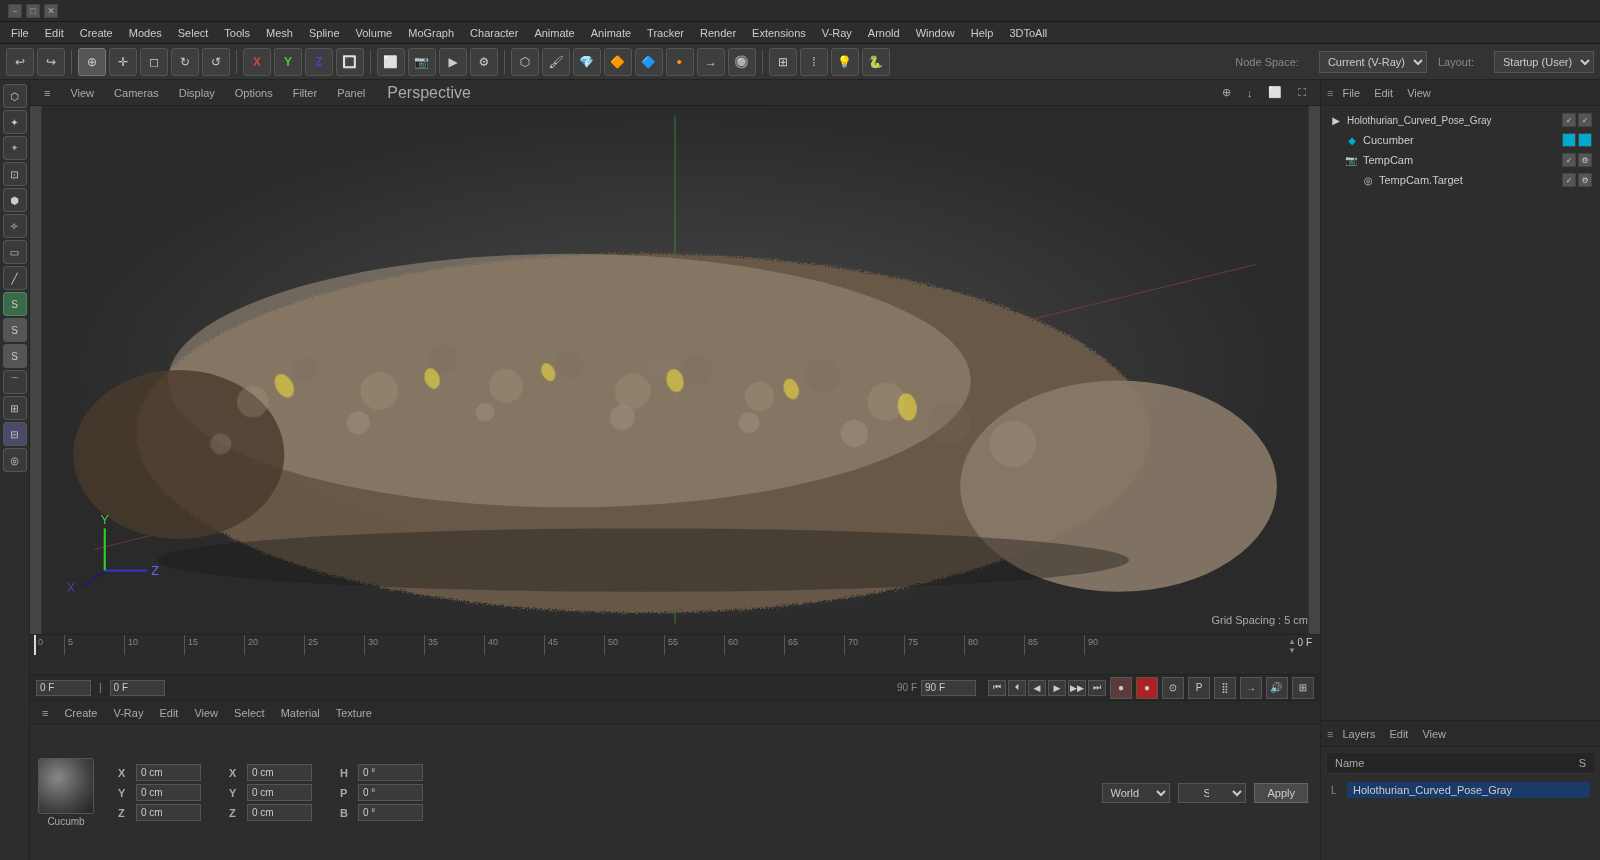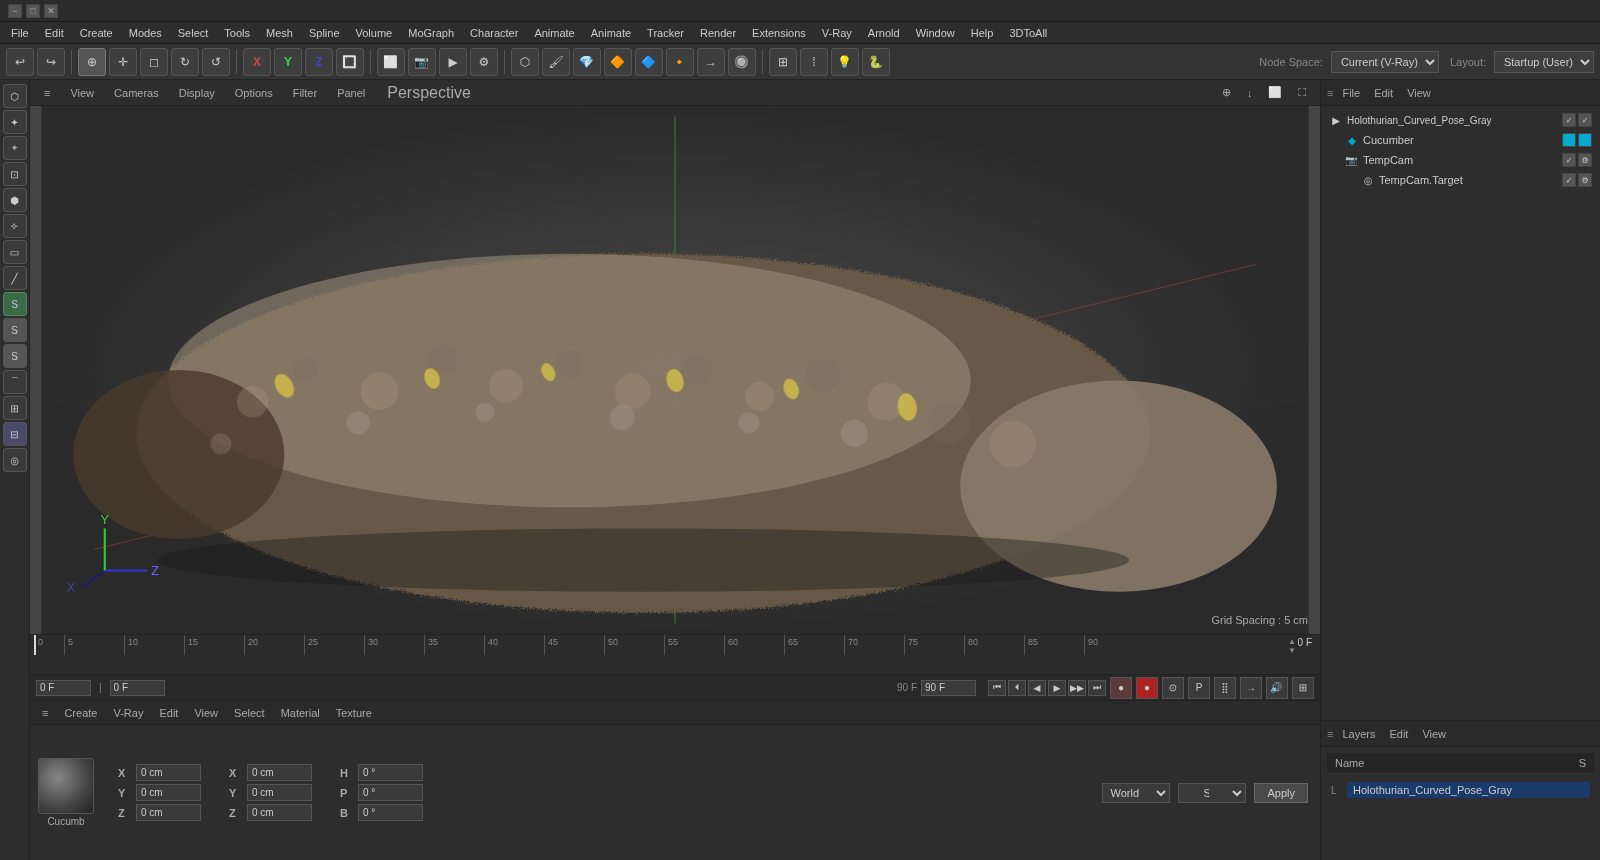--- a/index.html
+++ b/index.html
@@ -74,35 +74,34 @@
       color: #ccc;
     }
     .tool-btn.active { background: #555; border-color: #777; }
     .tool-separator { width: 1px; height: 24px; background: #555; margin: 0 3px; }
     .tool-spacer { flex: 1; }
 
     
     .selector-group {
       display: flex;
       align-items: center;
-      gap: 8px;
+      gap: 20px;
       font-size: 11px;
       color: #aaa;
       margin-left: 8px;
     }
     .selector-label { color: #888; }
     .selector-dropdown {
       background: #3e3e3e;
       border: 1px solid #555;
       color: #ccc;
       font-size: 11px;
       padding: 2px 4px;
       height: 22px;
       min-width: 100px;
-      text-align: right;
     }
 
     
     #main-layout {
       display: flex;
       height: calc(860px - 22px - 22px - 36px); 
     }
 
     
     #left-toolbar {

